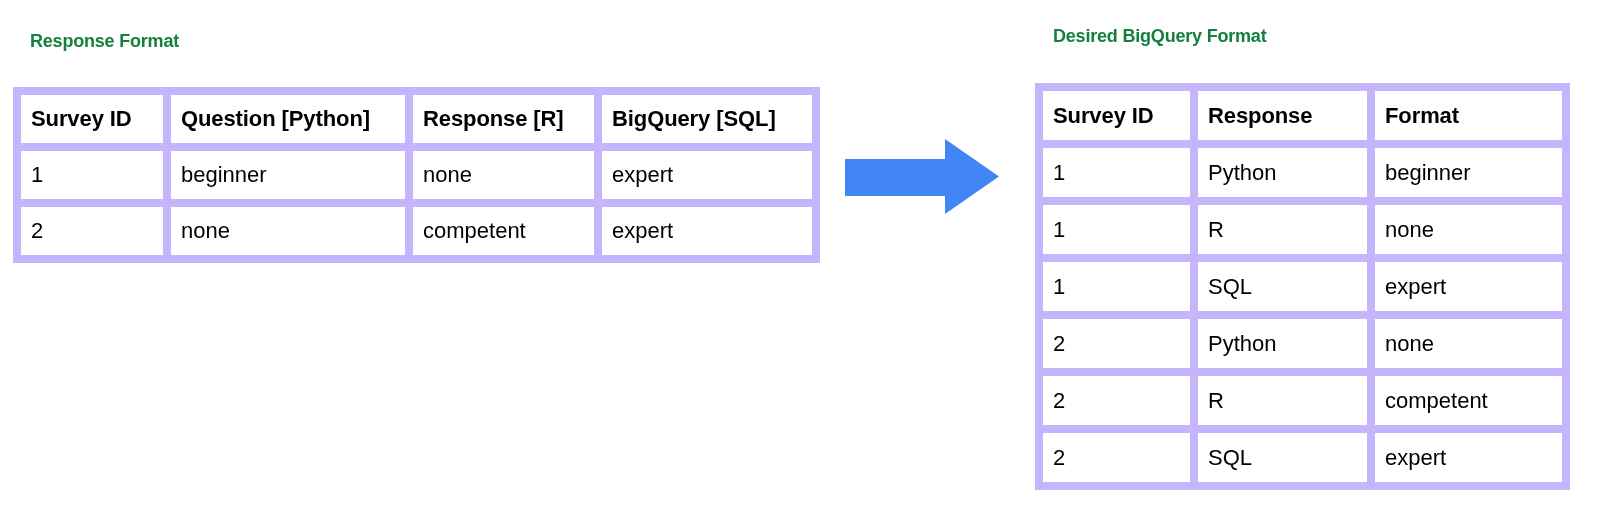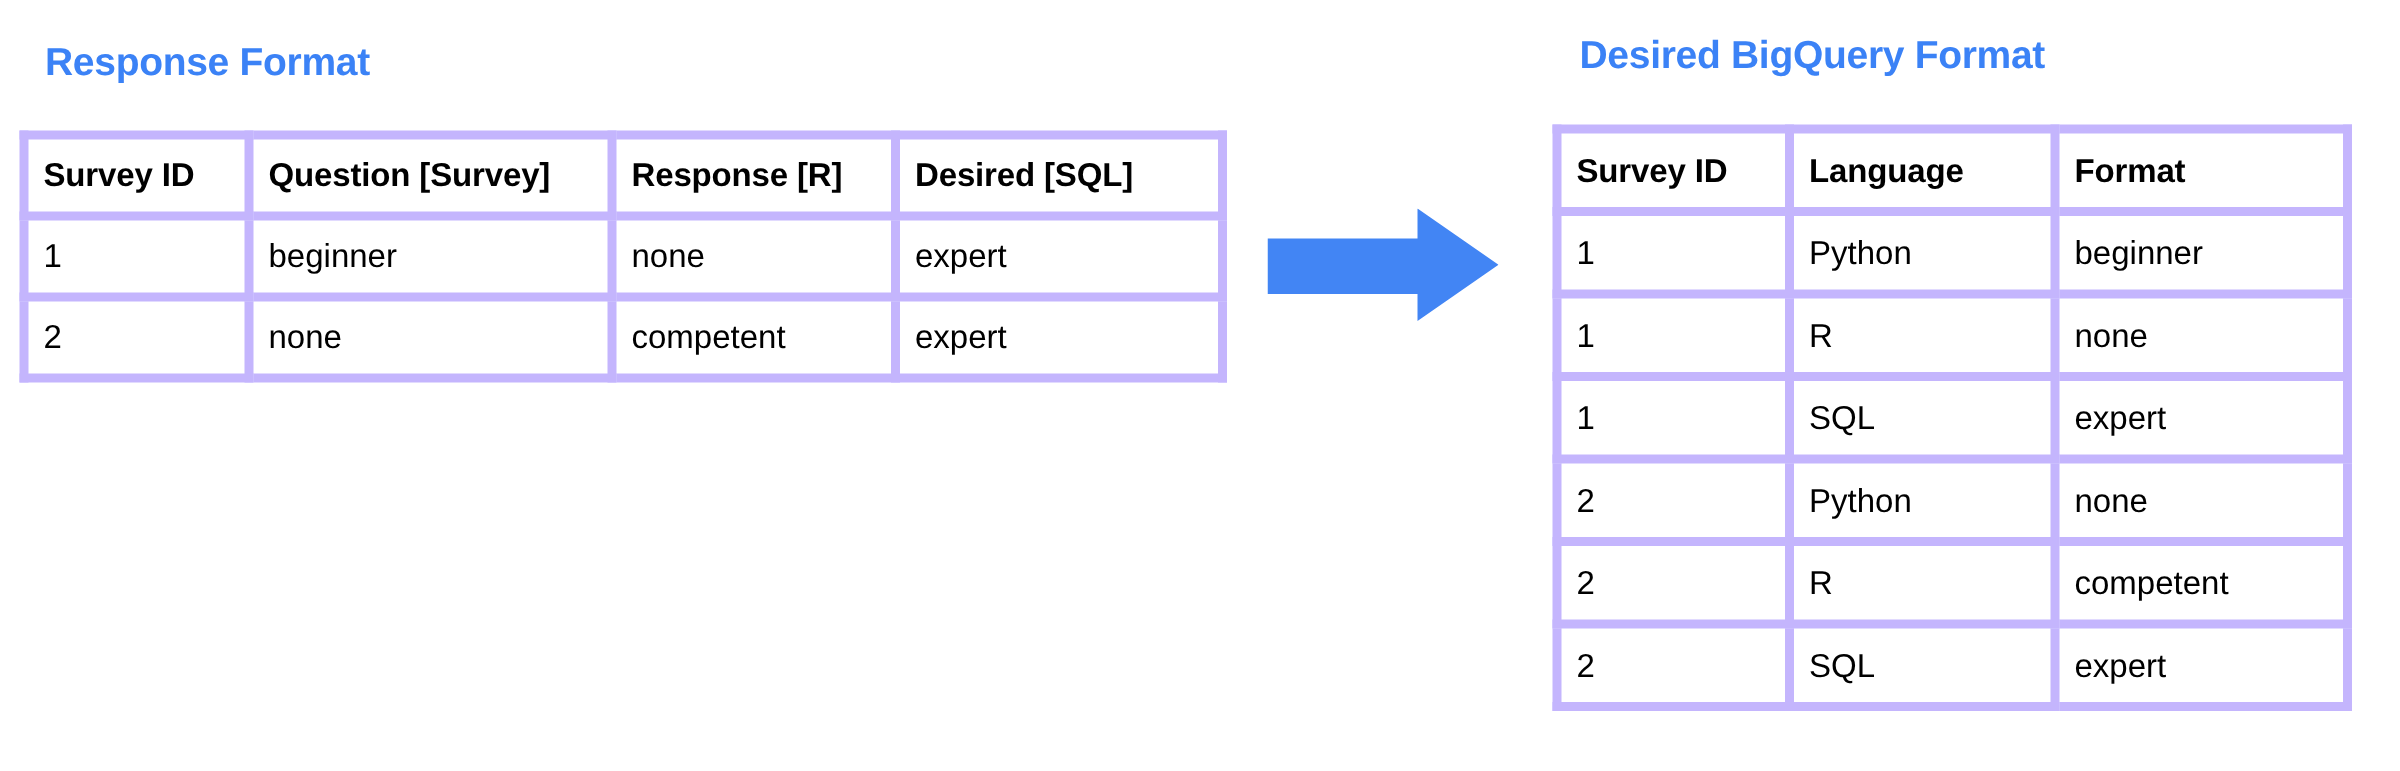--- a/index.html
+++ b/index.html
@@ -21,38 +21,38 @@
     overflow: hidden;
   }
 
   
   .panel { position: absolute; }
   #panel-left  { left: 13px;   top: 24px; width: 800px; }
   #panel-right { left: 1035px; top: 19px; width: 528px; }
 
   
   .panel-title {
-    font-size: 26px;
+    font-size: 18px;
     font-weight: bold;
     letter-spacing: -0.2px;
     line-height: 34px;
     white-space: nowrap;
-    color: #3b82f6;
+    color: #15803d;
   }
   #panel-left .panel-title  { margin-left: 17px; margin-bottom: 29px; }
   #panel-right .panel-title { margin-left: 18px; margin-bottom: 30px; }
 
   
   table.grid {
     border-collapse: collapse;
     table-layout: fixed;
     background: #ffffff;
   }
   table.grid td, table.grid th {
-    border: 6px solid #c4b5fd;
+    border: 8px solid #c4b5fd;
     text-align: left;
     vertical-align: middle;
     padding: 0 0 0 10px;
     font-size: 22px;
     font-weight: normal;
     color: #000000;
     white-space: nowrap;
     overflow: hidden;
   }
   table.grid th {
@@ -96,23 +96,23 @@
     <table class="grid" id="table-response">
       <colgroup>
         <col class="c0">
           <col class="c1">
           <col class="c2">
           <col class="c3">
       </colgroup>
       <thead>
         <tr>
           <th>Survey ID</th>
-          <th>Question [Survey]</th>
+          <th>Question [Python]</th>
           <th>Response [R]</th>
-          <th>Desired [SQL]</th>
+          <th>BigQuery [SQL]</th>
         </tr>
       </thead>
       <tbody>
         <tr>
           <td>1</td>
           <td>beginner</td>
           <td>none</td>
           <td>expert</td>
         </tr>
         <tr>
@@ -136,21 +136,21 @@
 
     <table class="grid" id="table-bigquery">
       <colgroup>
         <col class="c0">
           <col class="c1">
           <col class="c2">
       </colgroup>
       <thead>
         <tr>
           <th>Survey ID</th>
-          <th>Language</th>
+          <th>Response</th>
           <th>Format</th>
         </tr>
       </thead>
       <tbody>
         <tr>
           <td>1</td>
           <td>Python</td>
           <td>beginner</td>
         </tr>
         <tr>

